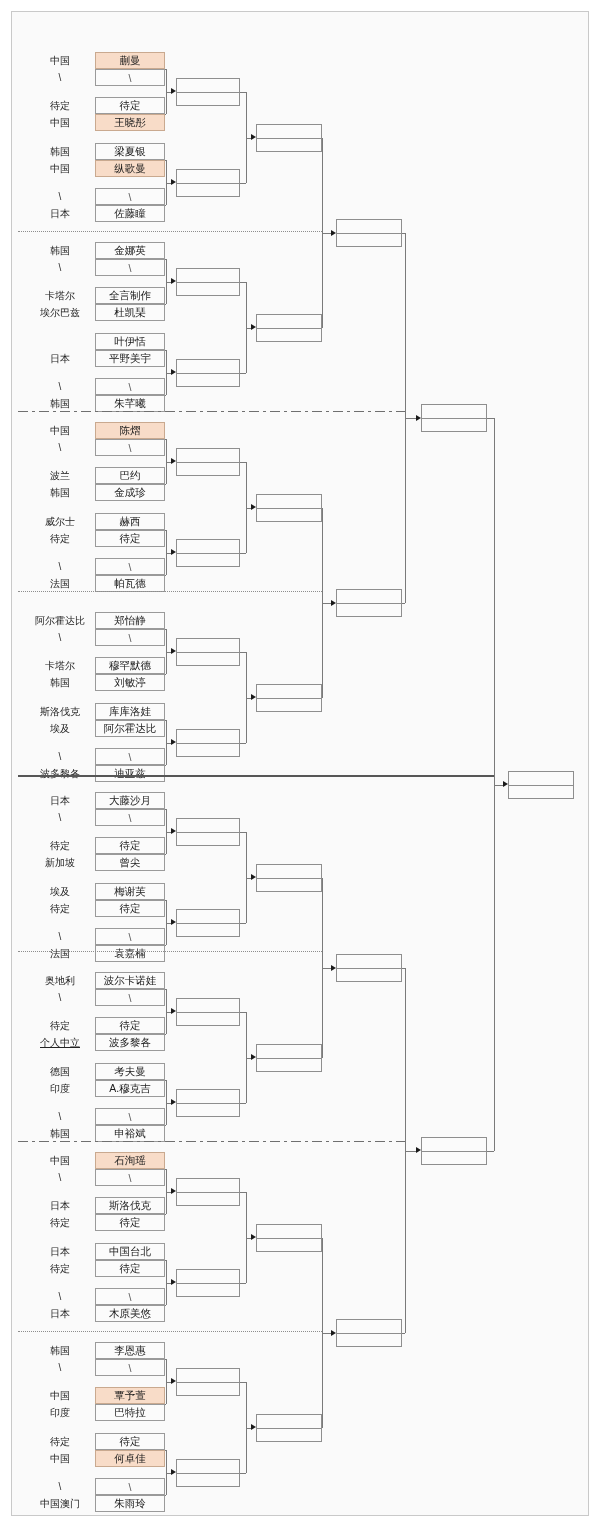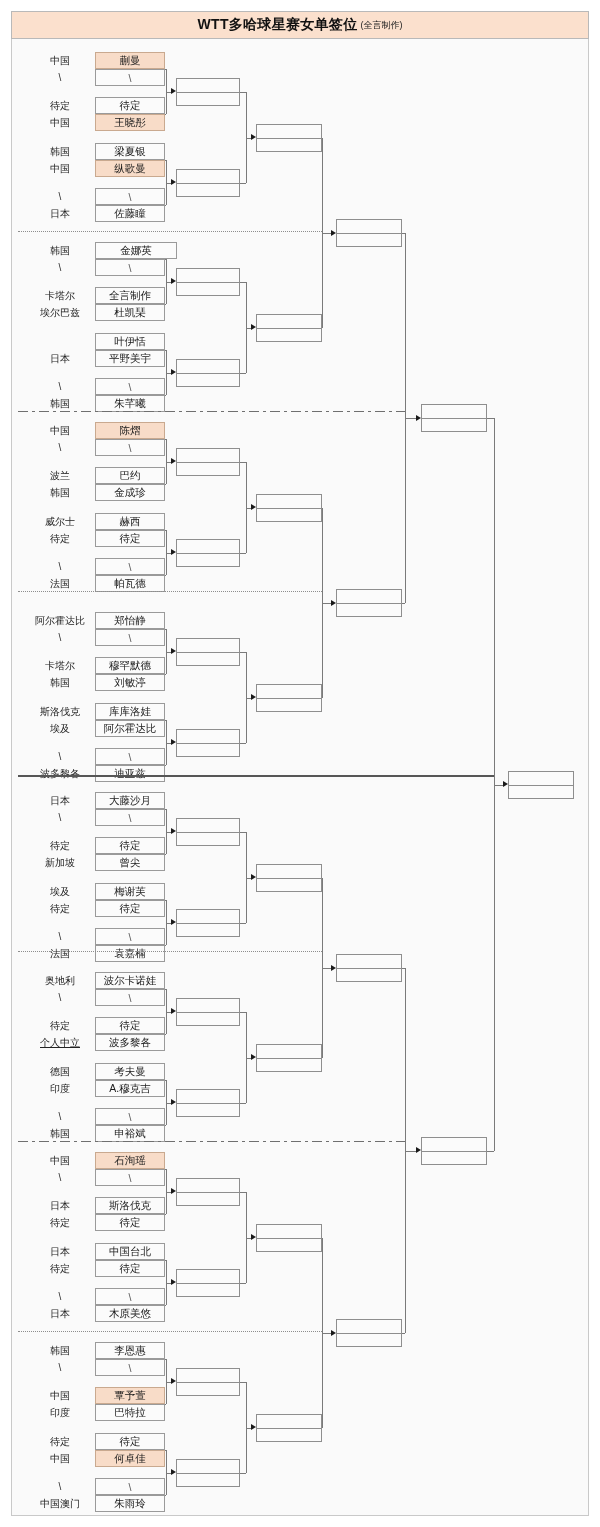--- a/index.html
+++ b/index.html
@@ -71,44 +71,40 @@
     position:absolute;height:2px;background:#565656;
   }
 </style>
 </head>
 <body>
 
 <div id="root">
 
   <div class="frame"></div>
 
-  <div class="titlebar">
-    <span class="title-main">WTT多哈球星赛女单签位</span>
-    <span class="title-sub">(全言制作)</span>
-  </div>
 
   <div id="layers">
       <div class="country" style="left: 28px; top: 52px;">中国</div>
       <div class="slot hl" style="left: 95px; top: 52px; width: 70px;">蒯曼</div>
       <div class="country" style="left: 28px; top: 69px;">\</div>
       <div class="slot empty" style="left: 95px; top: 69px; width: 70px;">\</div>
       <div class="country" style="left: 28px; top: 97px;">待定</div>
       <div class="slot" style="left: 95px; top: 97px; width: 70px;">待定</div>
       <div class="country" style="left: 28px; top: 114px;">中国</div>
       <div class="slot hl" style="left: 95px; top: 114px; width: 70px;">王晓彤</div>
       <div class="country" style="left: 28px; top: 143px;">韩国</div>
       <div class="slot" style="left: 95px; top: 143px; width: 70px;">梁夏银</div>
       <div class="country" style="left: 28px; top: 160px;">中国</div>
       <div class="slot hl" style="left: 95px; top: 160px; width: 70px;">纵歌曼</div>
       <div class="country" style="left: 28px; top: 188px;">\</div>
       <div class="slot empty" style="left: 95px; top: 188px; width: 70px;">\</div>
       <div class="country" style="left: 28px; top: 205px;">日本</div>
       <div class="slot" style="left: 95px; top: 205px; width: 70px;">佐藤瞳</div>
       <div class="country" style="left: 28px; top: 242px;">韩国</div>
-      <div class="slot" style="left: 95px; top: 242px; width: 82px;">金娜英</div>
+      <div class="slot" style="left: 95px; top: 242px; width: 70px;">金娜英</div>
       <div class="country" style="left: 28px; top: 259px;">\</div>
       <div class="slot empty" style="left: 95px; top: 259px; width: 70px;">\</div>
       <div class="country" style="left: 28px; top: 287px;">卡塔尔</div>
       <div class="slot" style="left: 95px; top: 287px; width: 70px;">全言制作</div>
       <div class="country" style="left: 28px; top: 304px;">埃尔巴兹</div>
       <div class="slot" style="left: 95px; top: 304px; width: 70px;">杜凯琹</div>
       <div class="country" style="left: 28px; top: 333px;"></div>
       <div class="slot" style="left: 95px; top: 333px; width: 70px;">叶伊恬</div>
       <div class="country" style="left: 28px; top: 350px;">日本</div>
       <div class="slot" style="left: 95px; top: 350px; width: 70px;">平野美宇</div>

